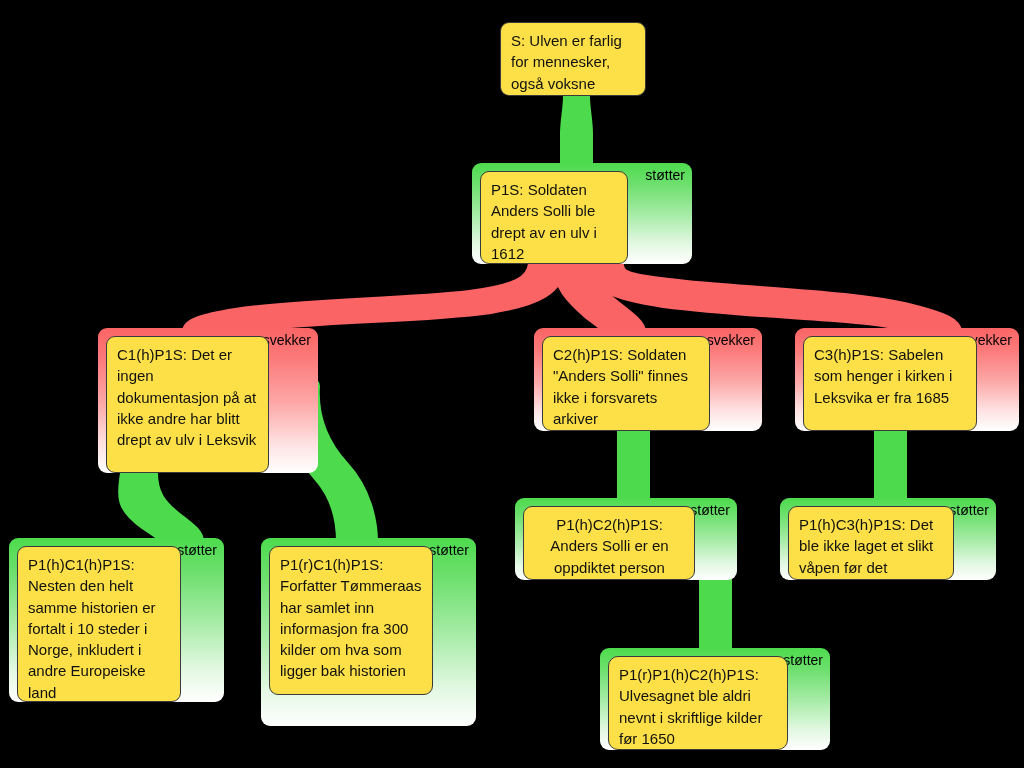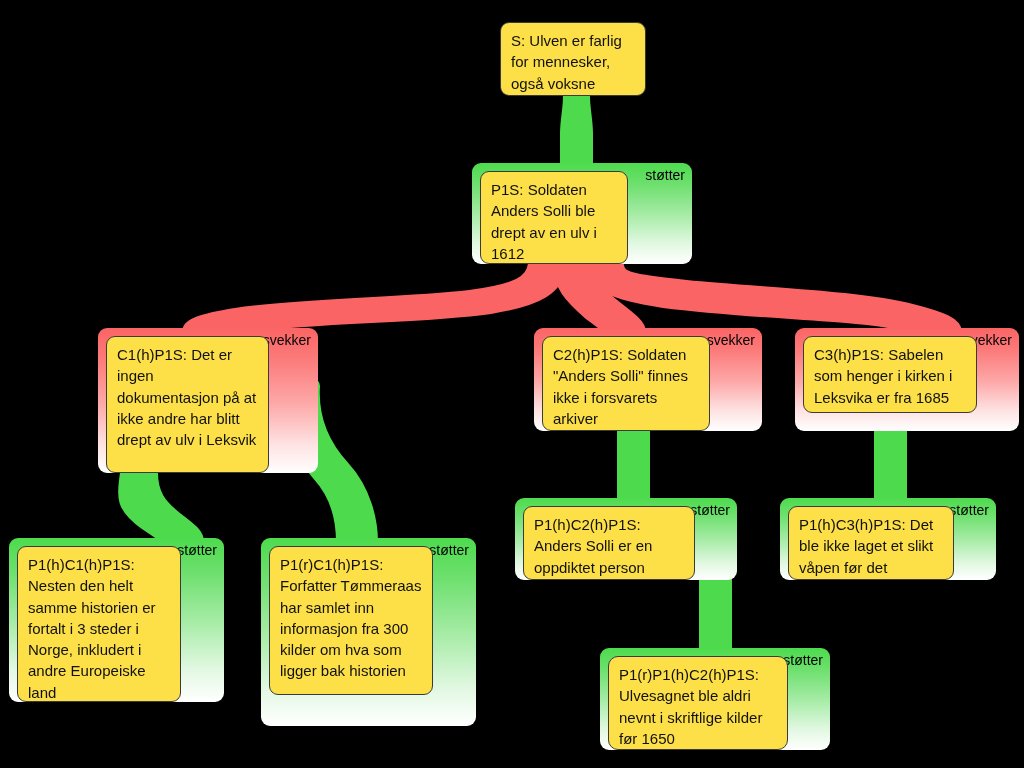--- a/index.html
+++ b/index.html
@@ -90,33 +90,33 @@
       <div class="node attack" style="left: 98px; top: 328px; width: 220px; height: 145px;">
         <div class="node-role">svekker</div>
         <div class="node-body" style="width: 163px; height: 137px;">C1(h)P1S: Det er ingen dokumentasjon på at ikke andre har blitt drept av ulv i Leksvik</div>
       </div>
       <div class="node attack" style="left: 534px; top: 328px; width: 228px; height: 103px;">
         <div class="node-role">svekker</div>
         <div class="node-body" style="width: 168px; height: 95px;">C2(h)P1S: Soldaten "Anders Solli" finnes ikke i forsvarets arkiver</div>
       </div>
       <div class="node attack" style="left: 795px; top: 328px; width: 224px; height: 103px;">
         <div class="node-role">svekker</div>
-        <div class="node-body" style="width: 174px; height: 77px;">C3(h)P1S: Sabelen som henger i kirken i Leksvika er fra 1685</div>
+        <div class="node-body" style="width: 174px; height: 95px;">C3(h)P1S: Sabelen som henger i kirken i Leksvika er fra 1685</div>
       </div>
       <div class="node support" style="left: 9px; top: 538px; width: 215px; height: 164px;">
         <div class="node-role">støtter</div>
-        <div class="node-body" style="width: 164px; height: 156px;">P1(h)C1(h)P1S: Nesten den helt samme historien er fortalt i 3 steder i Norge, inkludert i andre Europeiske land</div>
+        <div class="node-body" style="width: 164px; height: 156px;">P1(h)C1(h)P1S: Nesten den helt samme historien er fortalt i 10 steder i Norge, inkludert i andre Europeiske land</div>
       </div>
       <div class="node support" style="left: 261px; top: 538px; width: 215px; height: 188px;">
         <div class="node-role">støtter</div>
         <div class="node-body" style="width: 164px; height: 149px;">P1(r)C1(h)P1S: Forfatter Tømmeraas har samlet inn informasjon fra 300 kilder om hva som ligger bak historien</div>
       </div>
       <div class="node support" style="left: 515px; top: 498px; width: 222px; height: 82px;">
         <div class="node-role">støtter</div>
-        <div class="node-body" style="width: 172px; height: 74px;">P1(h)C2(h)P1S: Anders Solli er en oppdiktet person</div>
+        <div class="node-body" style="width: 172px; height: 74px; text-align: center;">P1(h)C2(h)P1S: Anders Solli er en oppdiktet person</div>
       </div>
       <div class="node support" style="left: 780px; top: 498px; width: 216px; height: 82px;">
         <div class="node-role">støtter</div>
         <div class="node-body" style="width: 166px; height: 74px;">P1(h)C3(h)P1S: Det ble ikke laget et slikt våpen før det</div>
       </div>
       <div class="node support" style="left: 600px; top: 648px; width: 230px; height: 102px;">
         <div class="node-role">støtter</div>
         <div class="node-body" style="width: 180px; height: 94px; border-radius: 10px;">P1(r)P1(h)C2(h)P1S: Ulvesagnet ble aldri nevnt i skriftlige kilder før 1650</div>
       </div>
     </div>

